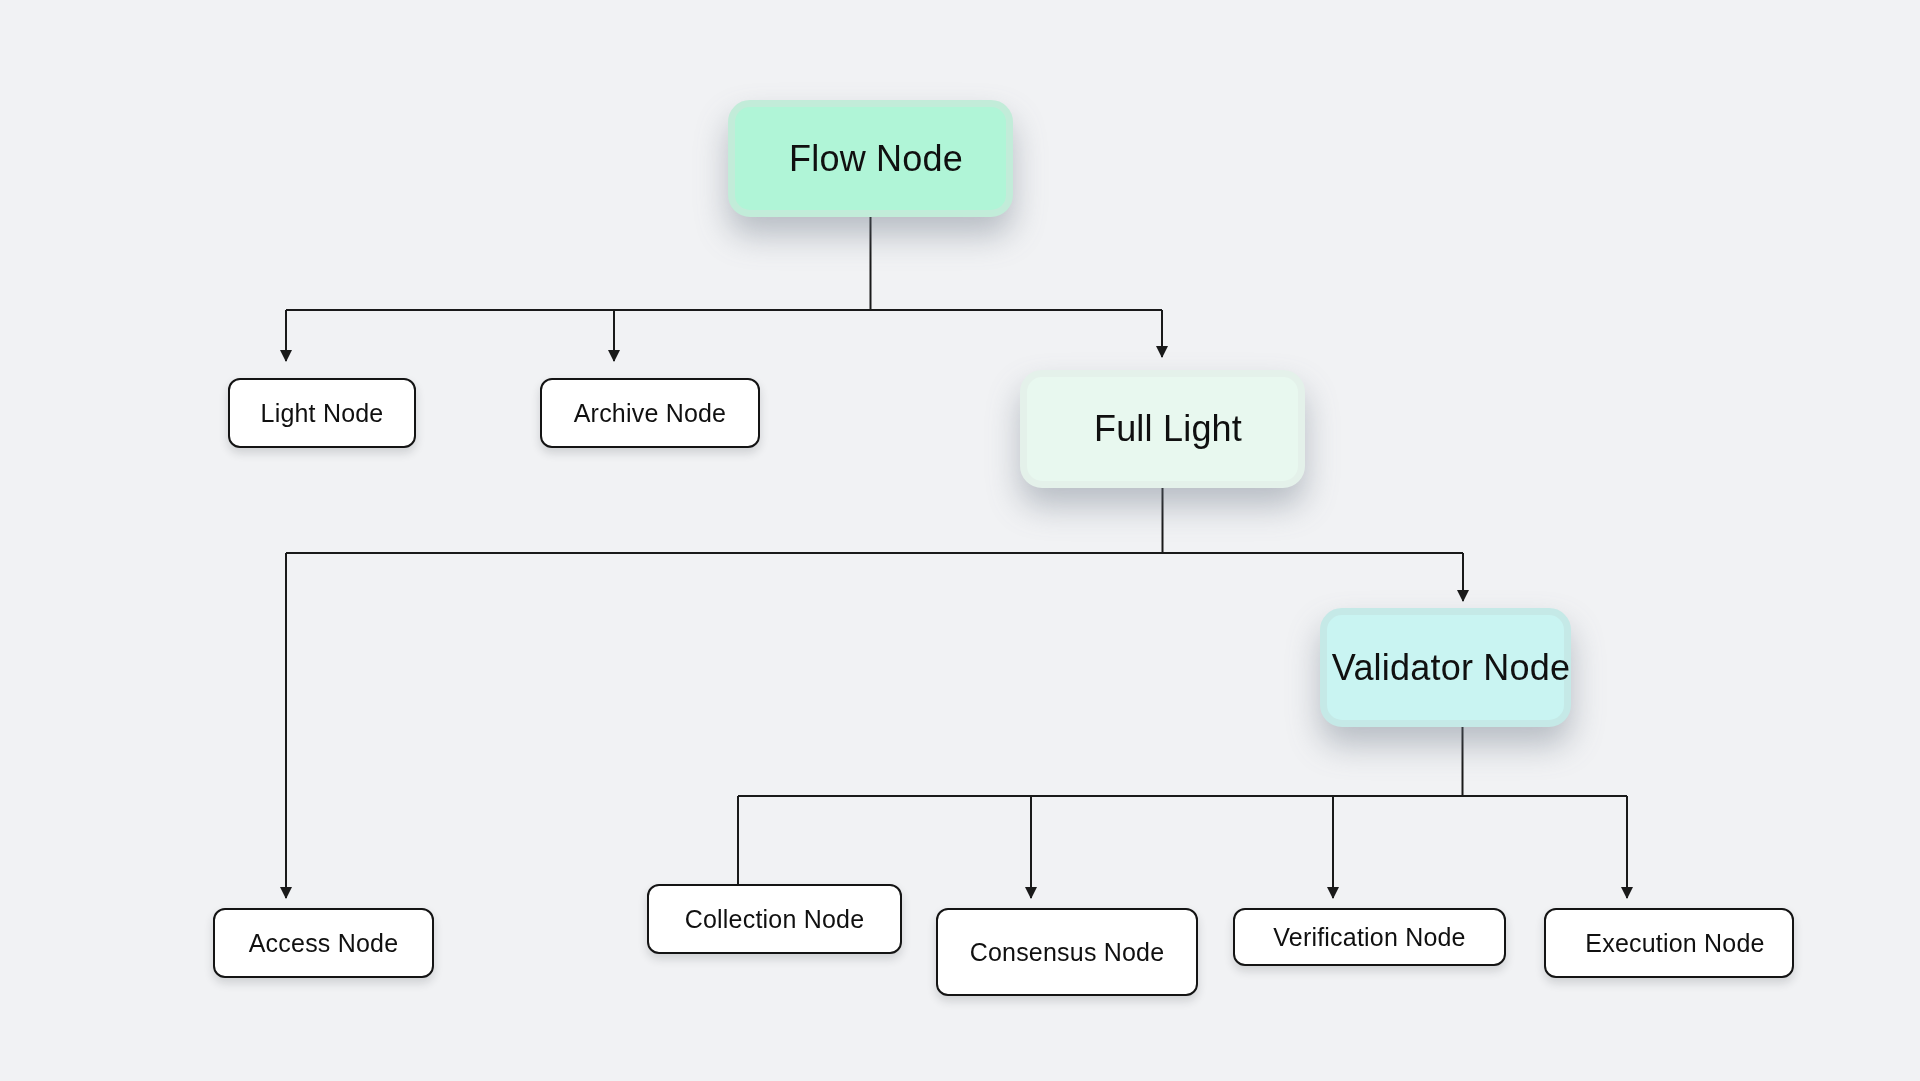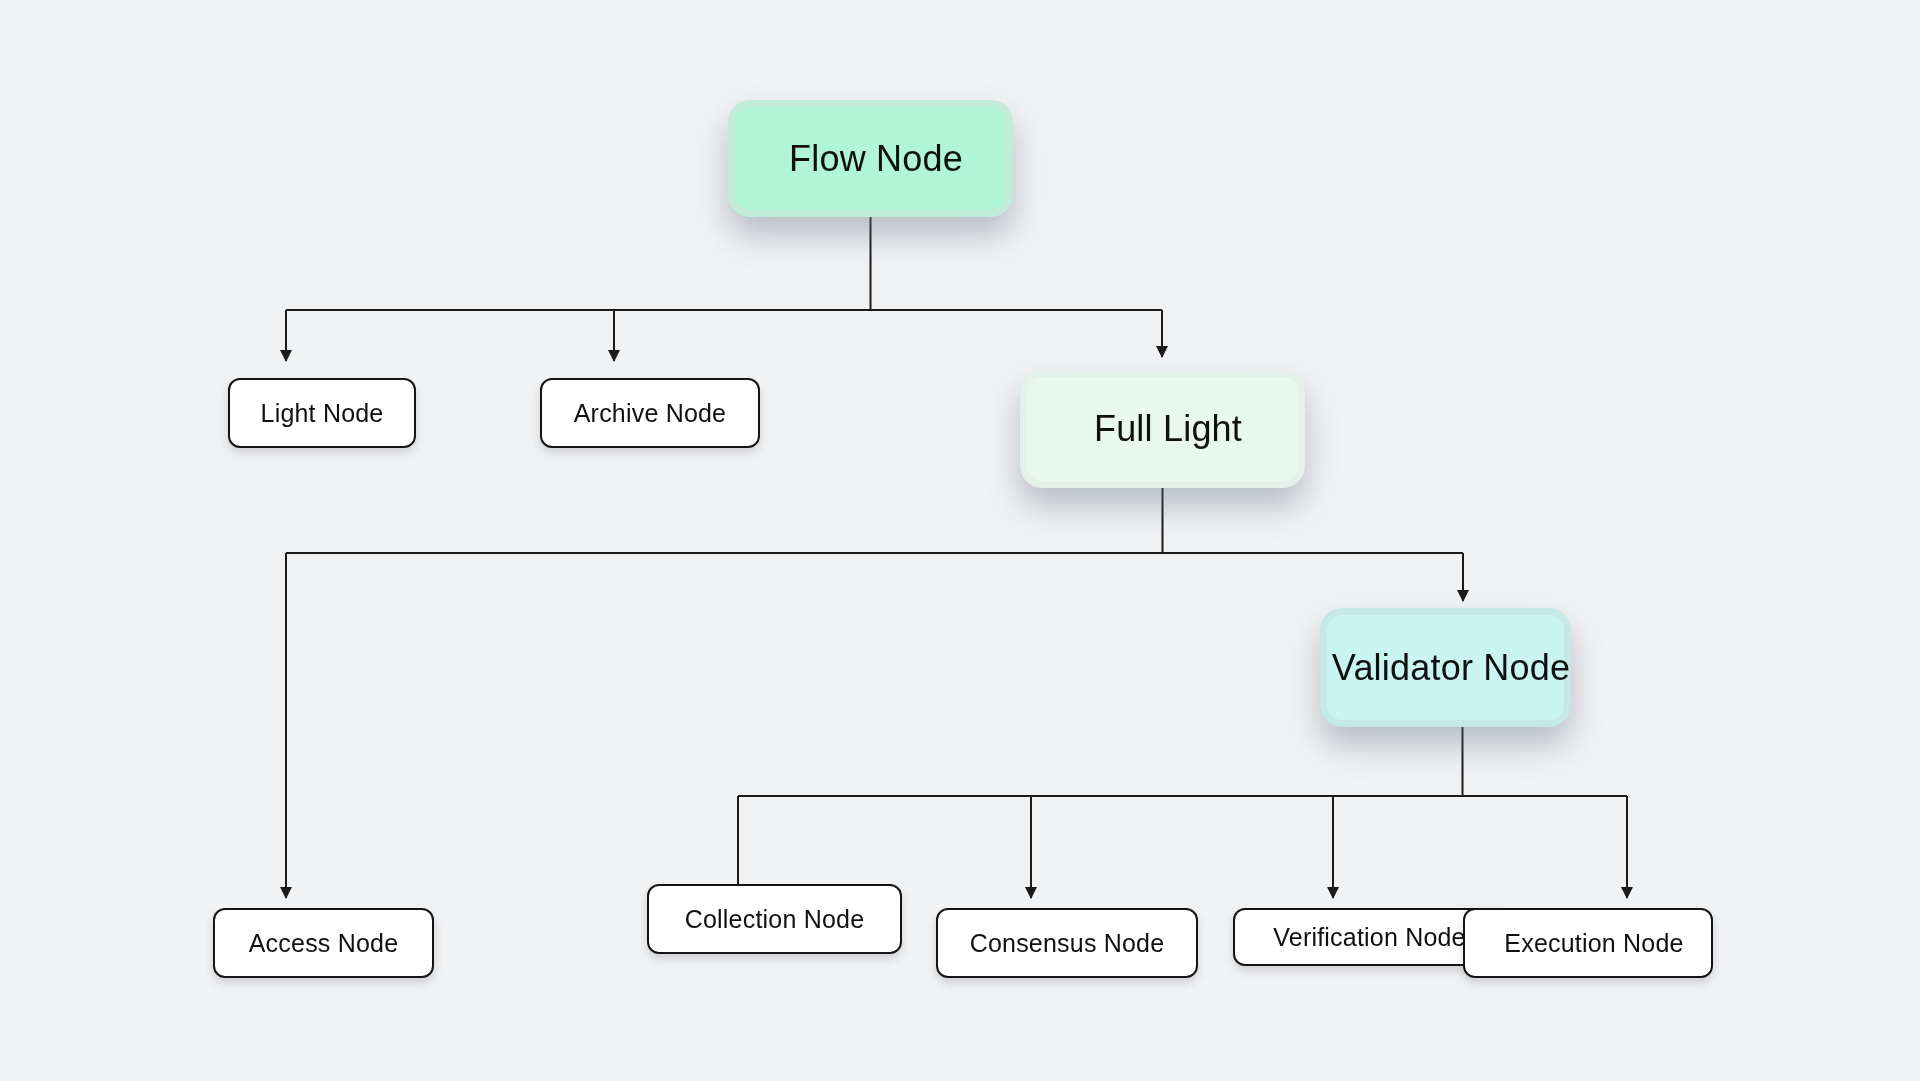--- a/index.html
+++ b/index.html
@@ -121,25 +121,25 @@
   </div>
 
   <div class="node node-plain" style="left:177px; top:908px; width:221px; height:70px;">
     <span>Access Node</span>
   </div>
 
   <div class="node node-plain" style="left:611px; top:884px; width:255px; height:70px;">
     <span>Collection Node</span>
   </div>
 
-  <div class="node node-plain" style="left:900px; top:908px; width:262px; height:70px;">
+  <div class="node node-plain" style="left:900px; top:908px; width:262px; height:88px;">
     <span>Consensus Node</span>
   </div>
 
   <div class="node node-plain" style="left:1197px; top:908px; width:273px; height:58px;">
     <span>Verification Node</span>
   </div>
 
-  <div class="node node-plain" style="left:1427px; top:908px; width:250px; height:70px;padding-left:12px;">
+  <div class="node node-plain" style="left:1508px; top:908px; width:250px; height:70px;padding-left:12px;">
     <span>Execution Node</span>
   </div>
 
 </div>
 
 </body></html>

